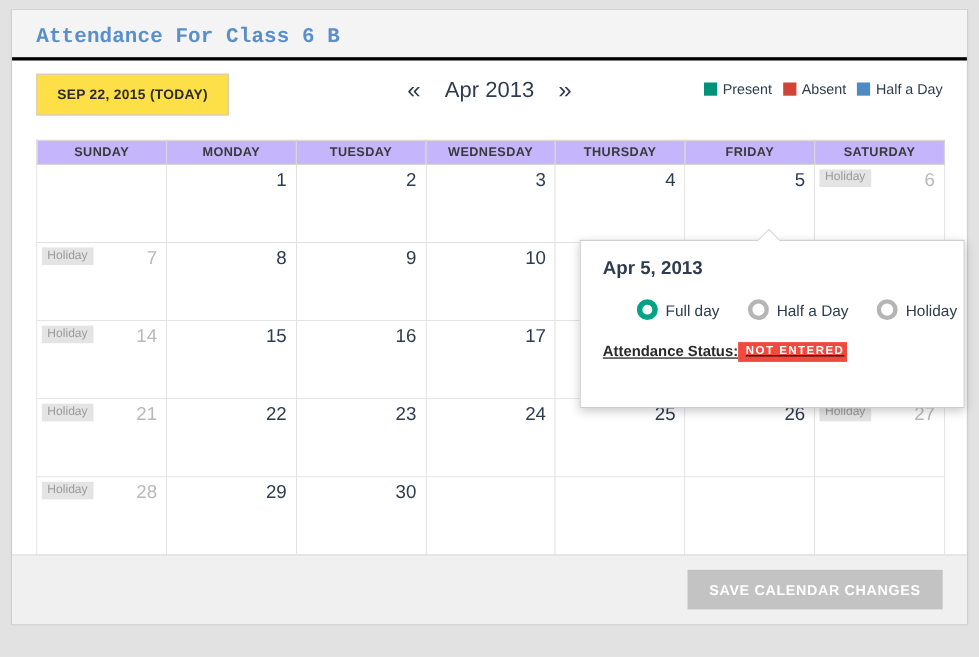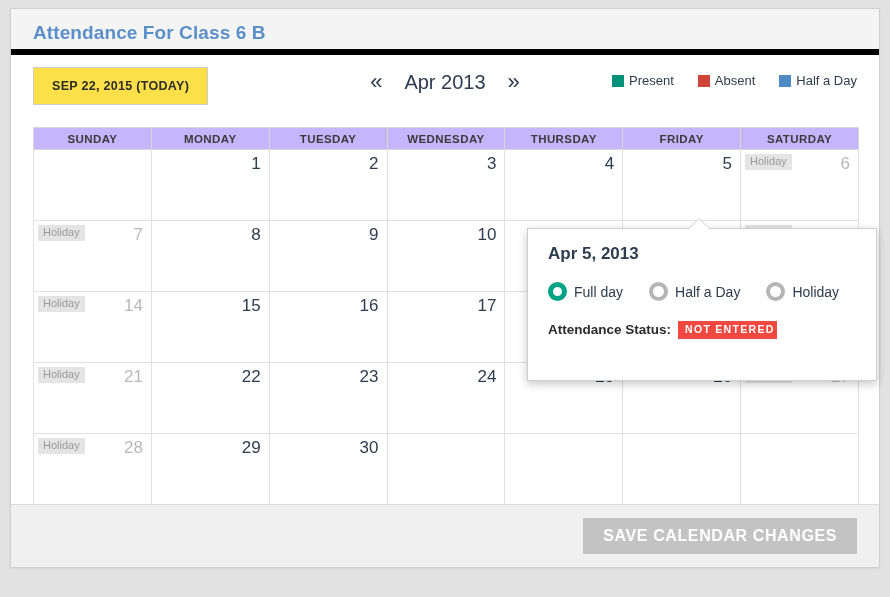--- a/index.html
+++ b/index.html
@@ -30,22 +30,23 @@
     border: 1px solid #cfcfcf;
     border-top: none;
     box-shadow: 0 1px 2px rgba(0,0,0,0.06);
   }
 
   
   .card-header {
     position: relative;
     height: 47px;
     background: #f4f4f4;
-    border-bottom: 6px solid #000000;
+    border-bottom: 3px solid #000000;
     border-top: 1px solid #cfcfcf;
+    font-family: Liberation Mono, monospace;
   }
   .page-title {
     position: absolute;
     left: 22px;
     top: 13px;
     font-size: 19px;
     font-weight: bold;
     color: #5b8fc9;
     letter-spacing: 0.1px;
     white-space: nowrap;
@@ -108,21 +109,21 @@
     white-space: nowrap;
     pointer-events: none;
   }
 
   .legend {
     position: absolute;
     right: 22px;
     top: 18px;
     display: flex;
     align-items: center;
-    gap: 24px;
+    gap: 10px;
   }
   .legend-item {
     display: flex;
     align-items: center;
     gap: 5px;
     font-size: 13px;
     color: #2d3c4e;
     white-space: nowrap;
   }
   .legend-swatch {
@@ -202,32 +203,32 @@
     position: absolute;
     right: 22px;
     top: 13px;
     height: 36px;
     padding: 0 20px;
     display: flex;
     align-items: center;
     background: #c3c3c3;
     border: none;
     color: #ffffff;
-    font-size: 16px;
+    font-size: 13px;
     font-weight: bold;
     letter-spacing: 0.6px;
     cursor: default;
     white-space: nowrap;
   }
 
   
   .popover {
     position: absolute;
     left: 516px;
-    top: 220px;
+    top: 210px;
     width: 350px;
     background: #ffffff;
     border: 1px solid #cdcdcd;
     box-shadow: 0 3px 9px rgba(0,0,0,0.22);
     z-index: 40;
     padding: 16px 20px 18px 20px;
   }
   .popover-arrow-outer {
     position: absolute;
     top: -11px;
@@ -251,20 +252,21 @@
     font-weight: bold;
     color: #2d3c4e;
     margin: 0 0 20px 0;
     line-height: 1;
   }
   .radio-row {
     display: flex;
     align-items: center;
     gap: 26px;
     margin-bottom: 20px;
+    margin-left: 31px;
   }
   .radio-opt {
     display: flex;
     align-items: center;
     gap: 7px;
     cursor: pointer;
     font-size: 14px;
     color: #2d3c4e;
     white-space: nowrap;
   }
@@ -276,22 +278,22 @@
     background: #ffffff;
     flex: 0 0 auto;
     box-sizing: border-box;
   }
   .radio-opt.selected .radio-dot {
     border: 5px solid #00a383;
   }
   .status-row {
     display: flex;
     align-items: center;
-    gap: 7px;
     margin-bottom: 23px;
+    text-decoration: underline;
   }
   .status-label {
     font-size: 13.5px;
     font-weight: bold;
     color: #2b2b2b;
     white-space: nowrap;
   }
   .status-badge {
     background: #f1483f;
     color: #ffffff;

